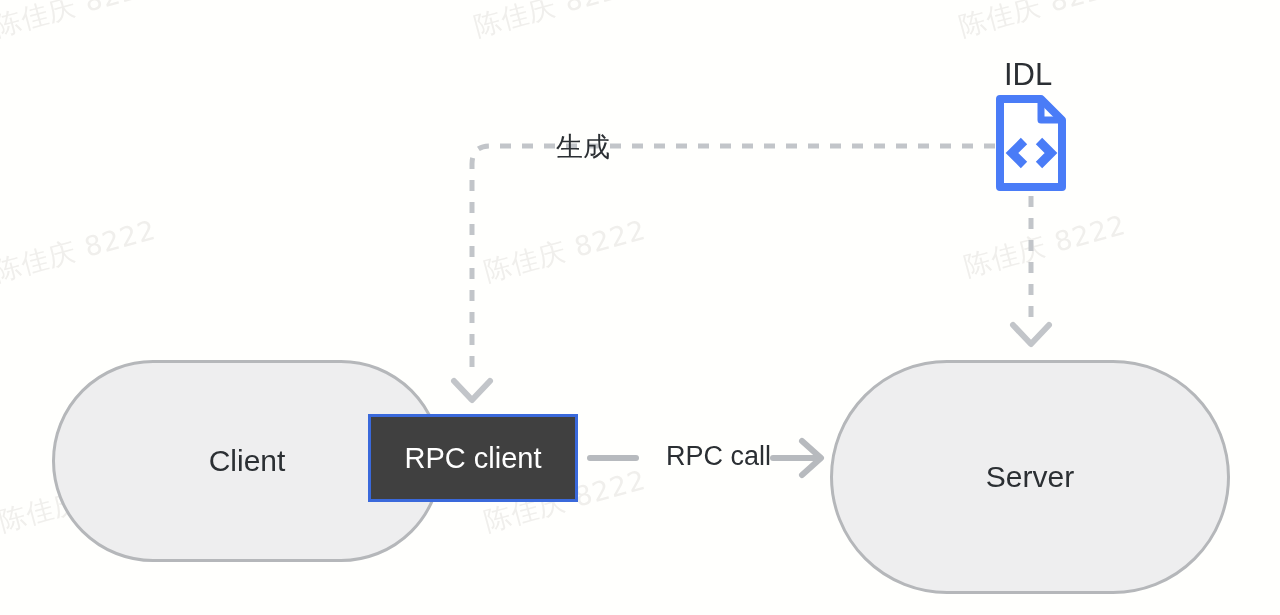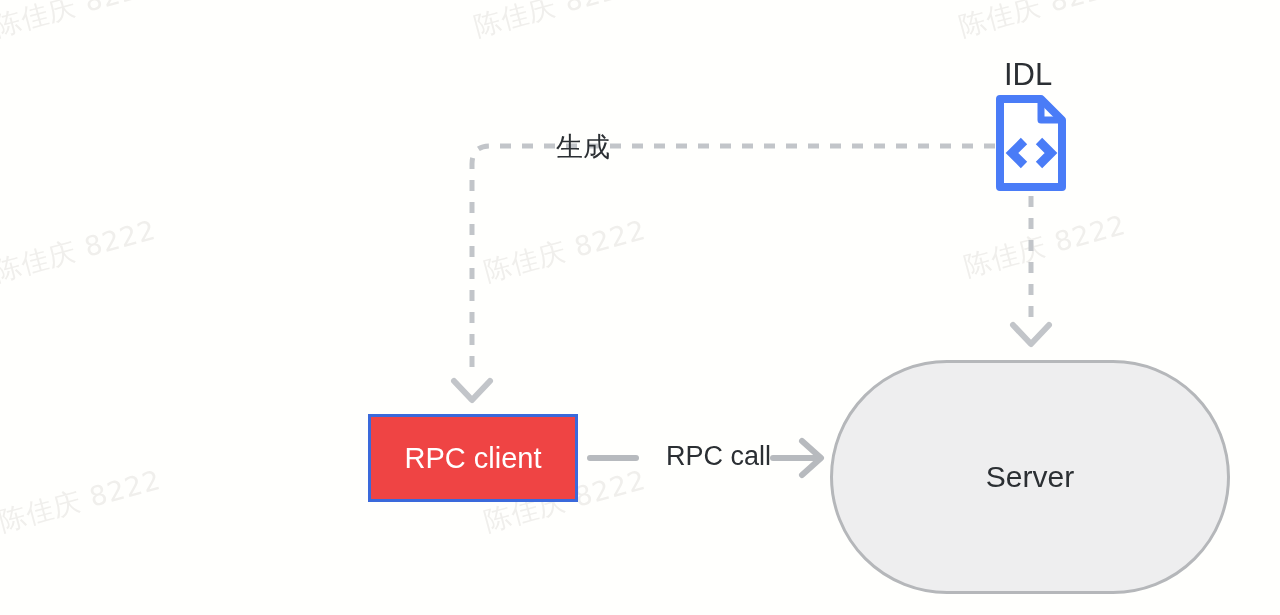--- a/index.html
+++ b/index.html
@@ -72,21 +72,21 @@
   #client-capsule { left: 52px;  top: 360px; width: 390px; height: 202px; }
   #server-capsule { left: 830px; top: 360px; width: 400px; height: 234px; }
 
   #rpc-client-box {
     position: absolute;
     box-sizing: border-box;
     left: 368px;
     top: 414px;
     width: 210px;
     height: 88px;
-    background: #ef4444;
+    background: #404040;
     border: 3px solid #3a69db;
     display: flex;
     align-items: center;
     justify-content: center;
     z-index: 4;
   }
   #rpc-client-label {
     font-size: 29px;
     color: #ffffff;
     font-family: "Liberation Sans", "DejaVu Sans", sans-serif;
@@ -138,20 +138,23 @@
     <path d="M 1031 196 L 1031 322" fill="none" stroke="#c2c5c9" stroke-width="5" stroke-dasharray="11 11" stroke-linecap="butt"></path>
     <path d="M 1013 325 L 1031 344 L 1049 325" fill="none" stroke="#c2c5c9" stroke-width="6" stroke-linecap="round" stroke-linejoin="round"></path>
 
     <path d="M 590 458 L 636 458" fill="none" stroke="#b7babe" stroke-width="6" stroke-linecap="round"></path>
     <path d="M 773 458 L 820 458" fill="none" stroke="#b7babe" stroke-width="6" stroke-linecap="round"></path>
     <path d="M 802 441 L 821 458 L 802 475" fill="none" stroke="#b7babe" stroke-width="6" stroke-linecap="round" stroke-linejoin="round"></path>
   </svg>
 
   <div class="layer">
 
+    <div class="capsule" id="client-capsule">
+      <span class="capsule-label">Client</span>
+    </div>
 
     <div class="capsule" id="server-capsule">
       <span class="capsule-label">Server</span>
     </div>
 
     <div id="rpc-client-box">
       <span id="rpc-client-label">RPC client</span>
     </div>
 
     <div class="edge-label" id="label-idl">IDL</div>

